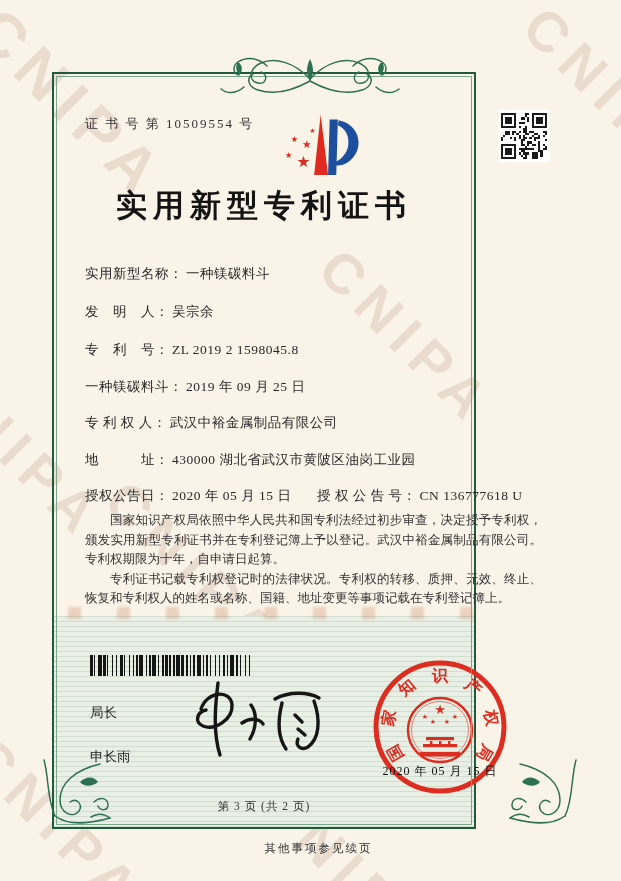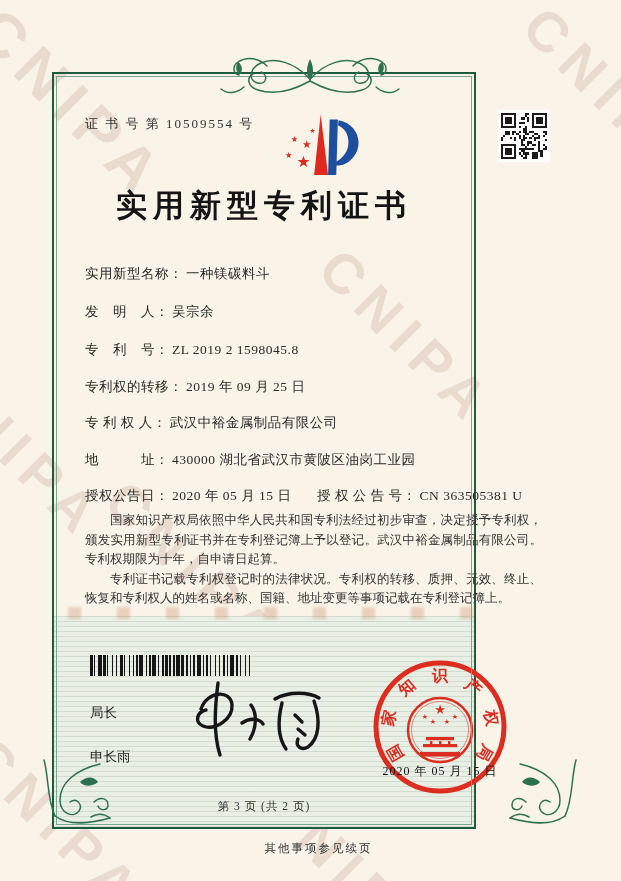--- a/index.html
+++ b/index.html
@@ -307,33 +307,33 @@
     <div class="row r2">
       <span class="lbl">发　明　人：</span><span class="val">吴宗余</span>
     </div>
     <div class="row r1">
       <span class="lbl">实用新型名称：</span><span class="val">一种镁碳料斗</span>
     </div>
     <div class="row r3">
       <span class="lbl">专　利　号：</span><span class="val">ZL 2019 2 1598045.8</span>
     </div>
     <div class="row r4">
-      <span class="lbl">专利权的转移：</span><span class="val">2019 年 09 月 25 日</span>
+      <span class="lbl">一种镁碳料斗：</span><span class="val">2019 年 09 月 25 日</span>
     </div>
     <div class="row r5">
       <span class="lbl">专 利 权 人：</span><span class="val">武汉中裕金属制品有限公司</span>
     </div>
     <div class="row r6">
       <span class="lbl">地　　　址：</span><span class="val">430000 湖北省武汉市黄陂区油岗工业园</span>
     </div>
     <div class="row r7">
       <span class="lbl">授权公告日：</span><span class="val">2020 年 05 月 15 日</span>
     </div>
     <div class="row r7b">
-      <span class="lbl">授 权 公 告 号：</span><span class="val">CN 363505381 U</span>
+      <span class="lbl">授 权 公 告 号：</span><span class="val">CN 136777618 U</span>
     </div>
 
     <div class="legal">
       <p>国家知识产权局依照中华人民共和国专利法经过初步审查，决定授予专利权，颁发实用新型专利证书并在专利登记簿上予以登记。武汉中裕金属制品有限公司。专利权期限为十年，自申请日起算。</p>
       <p>专利证书记载专利权登记时的法律状况。专利权的转移、质押、无效、终止、恢复和专利权人的姓名或名称、国籍、地址变更等事项记载在专利登记簿上。</p>
     </div>
 
     <div class="band">
 
       <div class="barcode">

